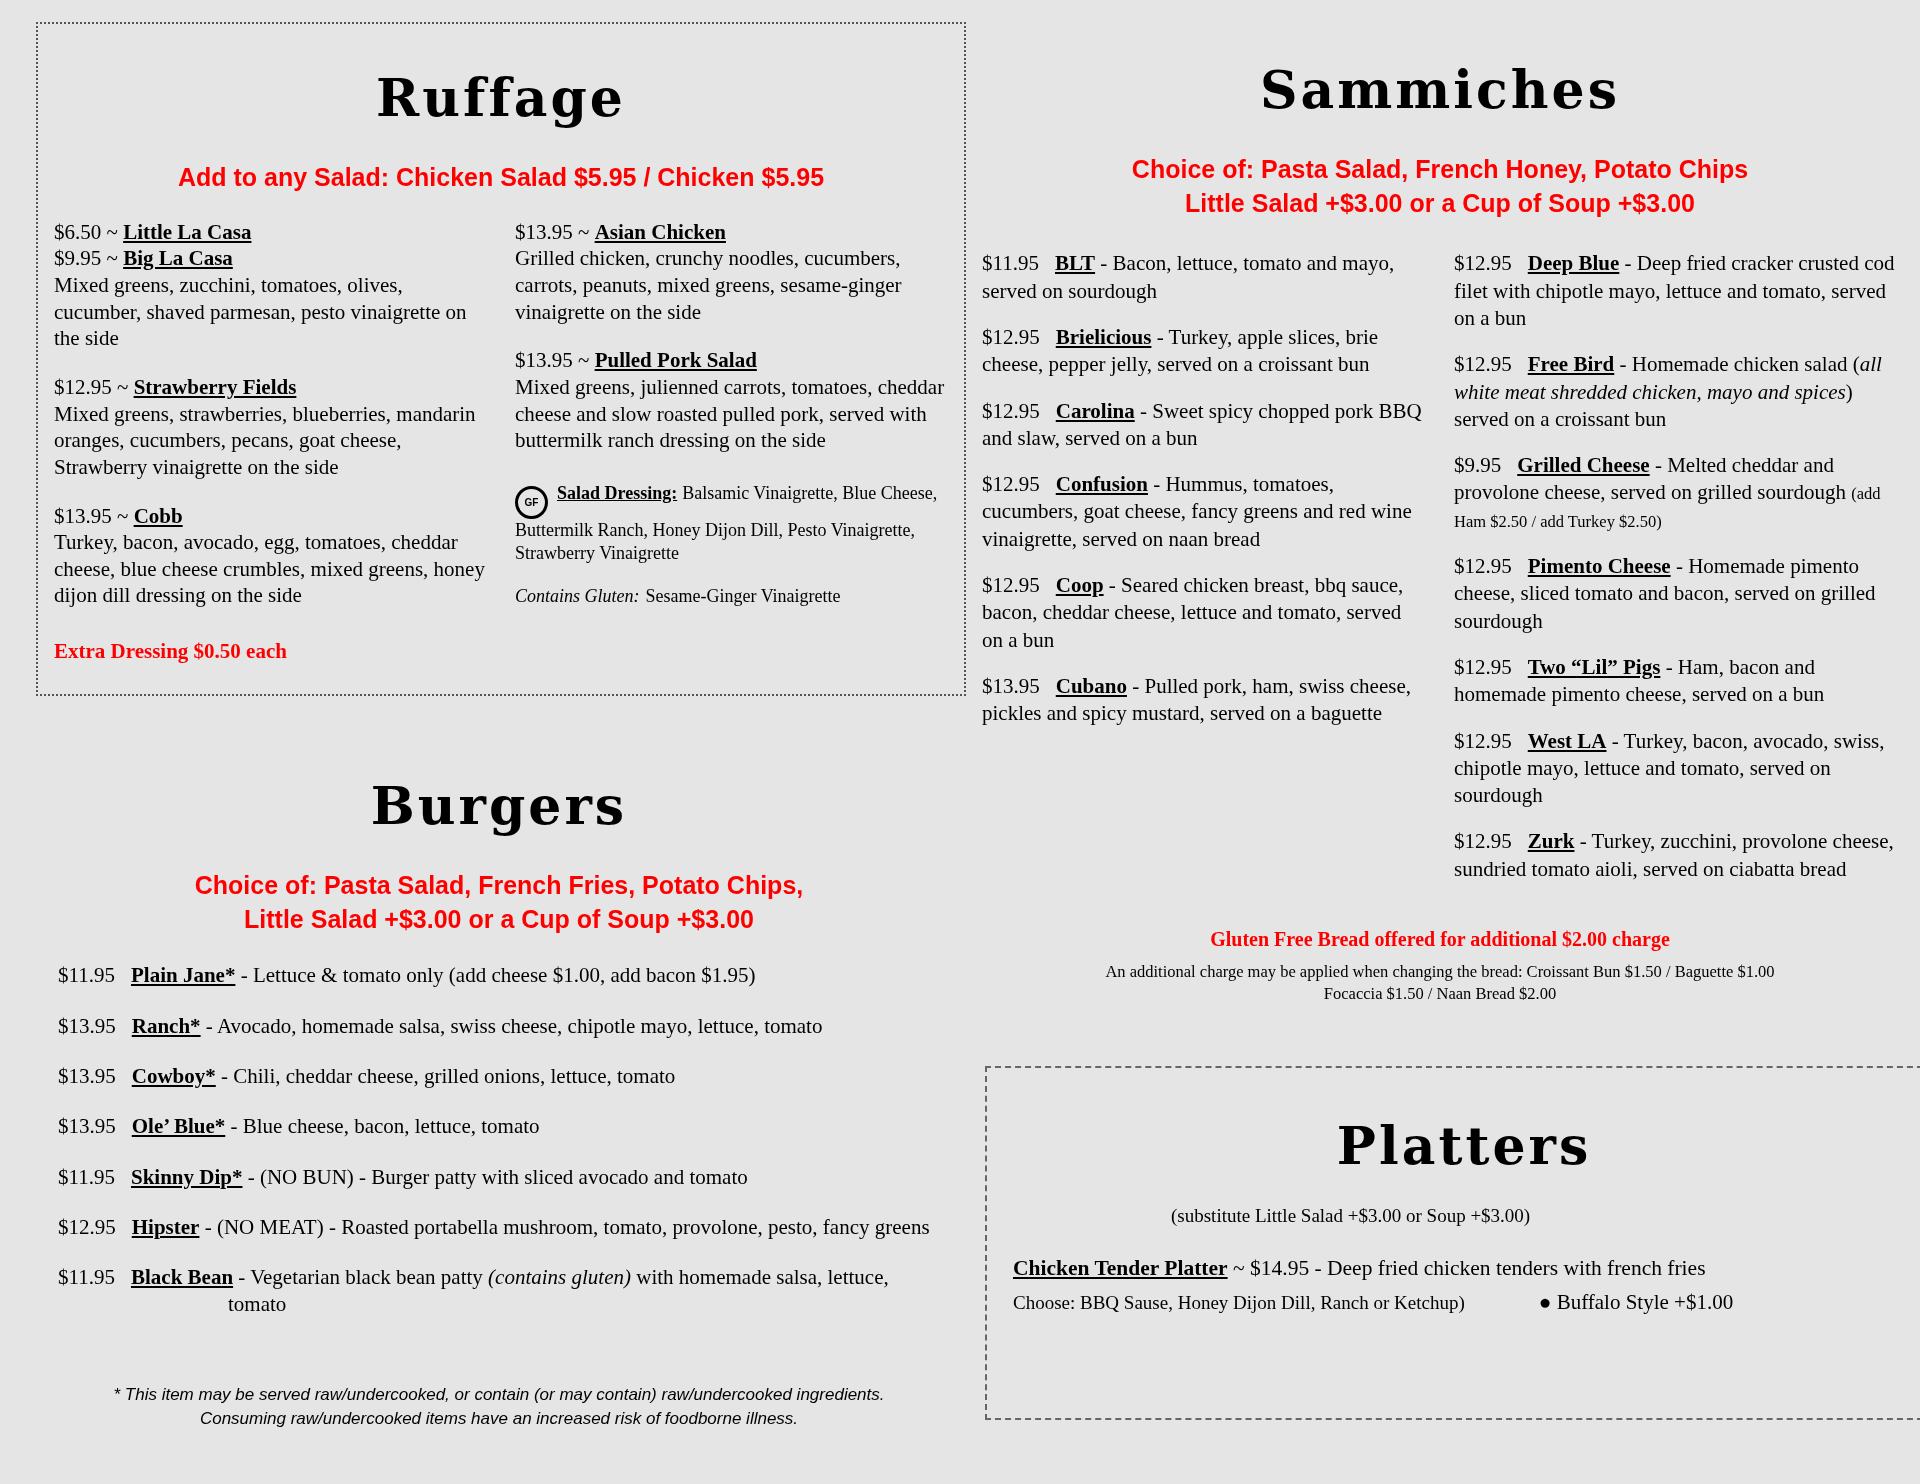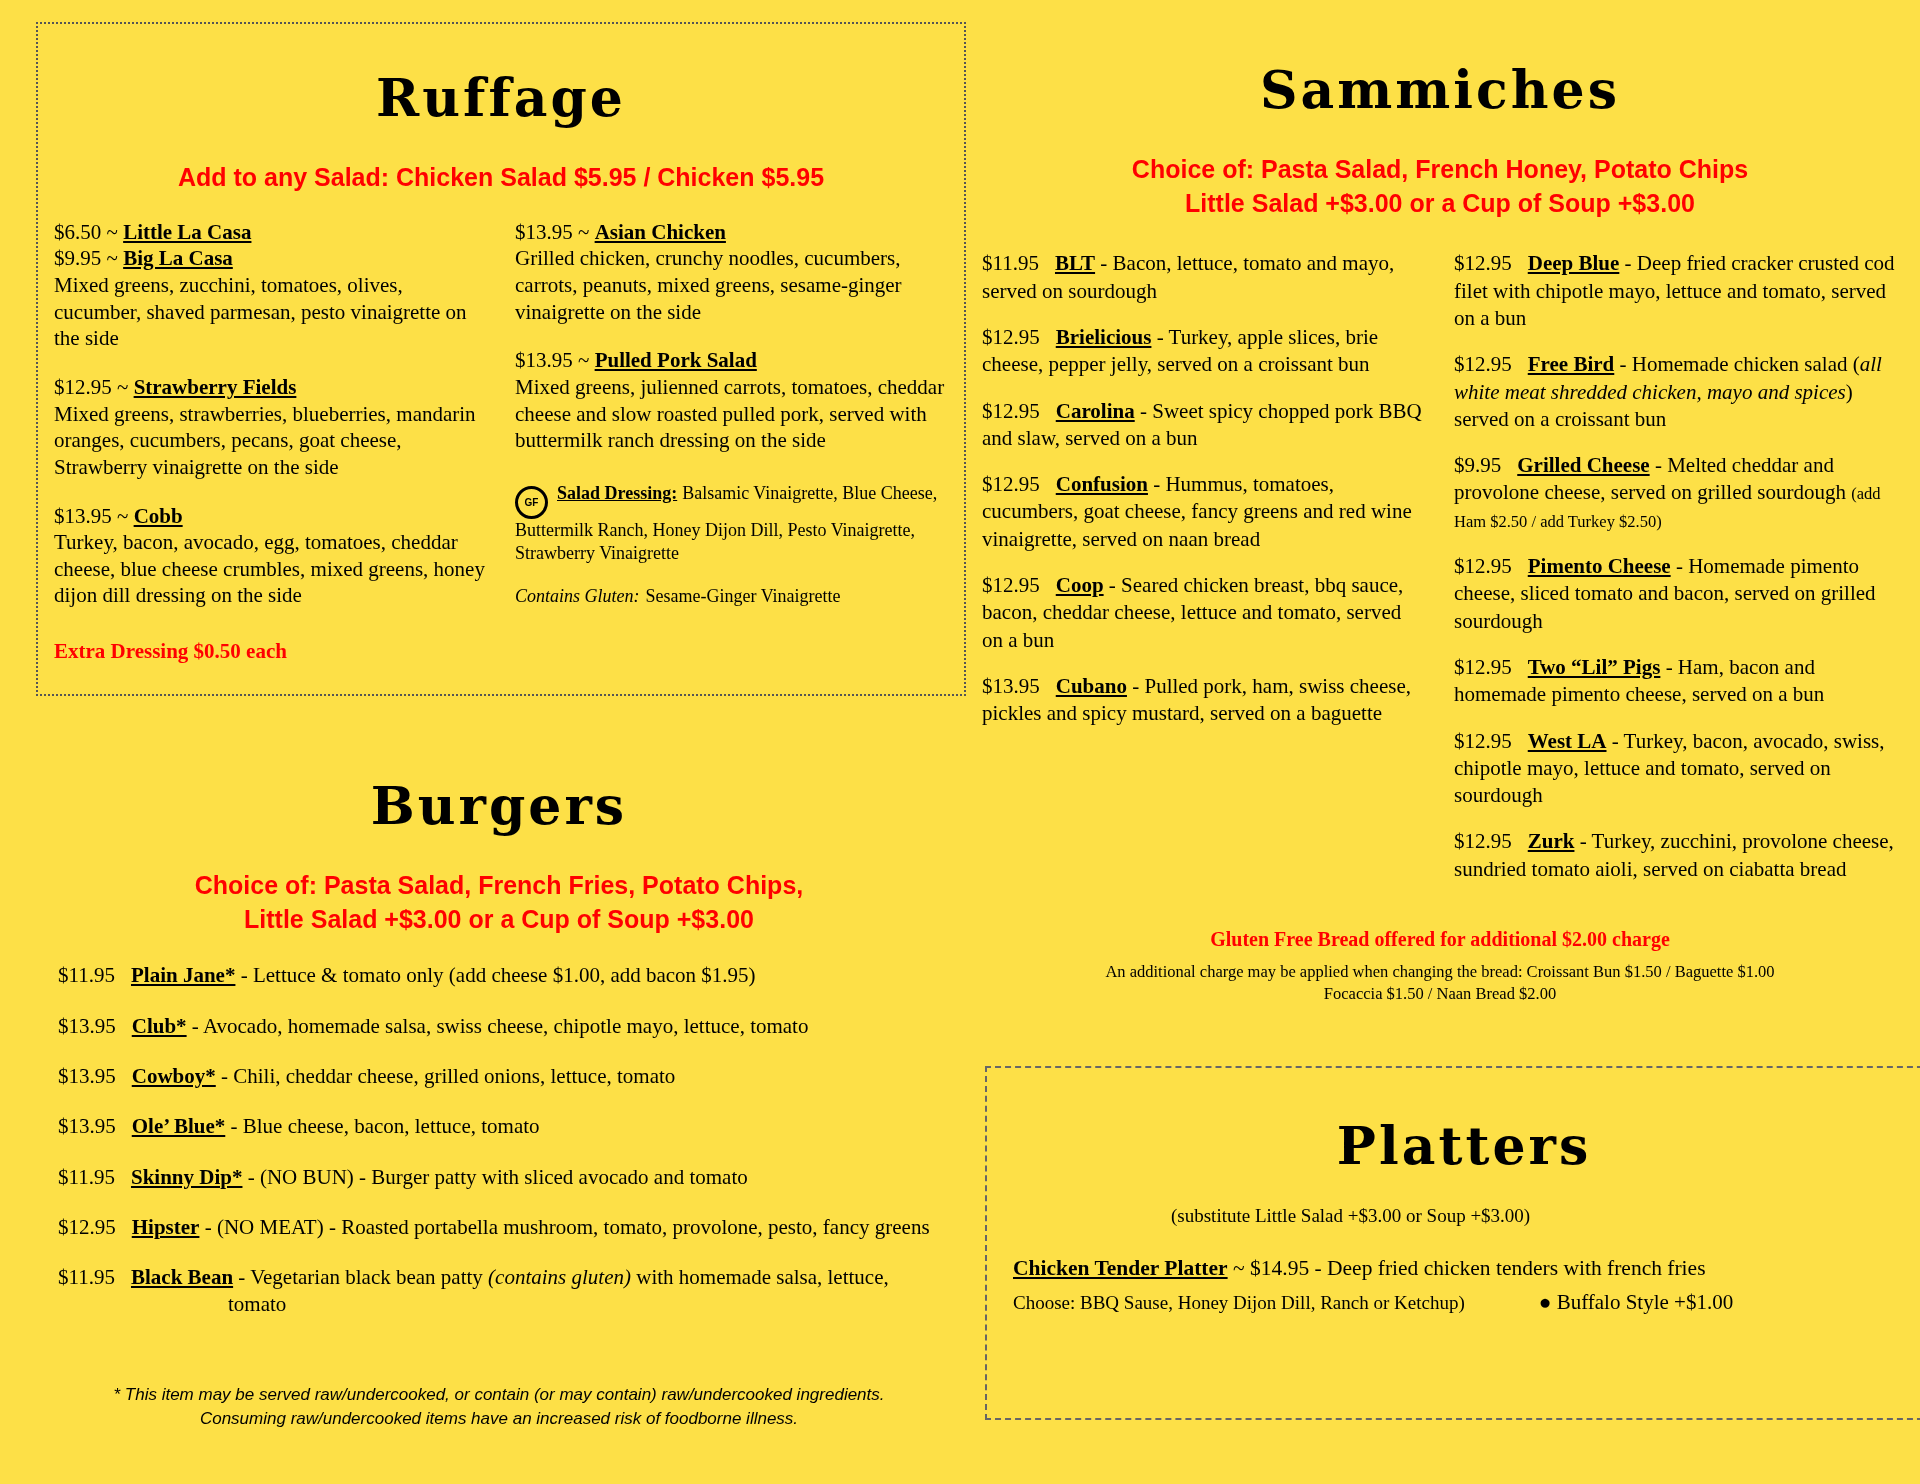--- a/index.html
+++ b/index.html
@@ -1,18 +1,18 @@
 <!DOCTYPE html>
 <html><head>
 <meta charset="utf-8">
 <title>Menu</title>
 <style>
   html,body{margin:0;padding:0;}
   body{width:1920px;height:1484px;background:#ffffff;font-family:"Liberation Serif",serif;color:#000;}
-  .page{position:relative;width:1920px;height:1484px;background:#fde047;overflow:hidden;}
+  .page{position:relative;width:1920px;height:1484px;background:#e5e5e5;overflow:hidden;}
   .abs{position:absolute;}
 
   .section-title{font-family:"DejaVu Serif",serif;font-weight:bold;font-size:52px;letter-spacing:3px;text-align:center;line-height:1.1;}
   .red-sub{color:#ff0000;font-family:"Liberation Sans",sans-serif;font-weight:bold;font-size:25px;text-align:center;line-height:1.35;}
 
   
   #ruffage-box{left:36px;top:22px;width:894px;min-height:640px;border:2px dotted #555;padding:10px 16px 20px;}
   #ruffage-box .red-sub{margin:2px 0 24px;}
   .two-col{display:flex;gap:28px;}
   .two-col .col{flex:1;min-width:0;}
@@ -102,21 +102,21 @@
   </section>
 
   <section class="abs" id="burgers">
     <h1 class="section-title">Burgers</h1>
     <div class="red-sub">
       <div>Choice of: Pasta Salad, French Fries, Potato Chips,</div>
       <div>Little Salad +$3.00 or a Cup of Soup +$3.00</div>
     </div>
     <div id="burgers-items">
         <div class="m-item"><span class="price">$11.95</span><span class="iname">Plain Jane*</span><span class="desc"> - Lettuce &amp; tomato only (add cheese $1.00, add bacon $1.95)</span></div>
-        <div class="m-item"><span class="price">$13.95</span><span class="iname">Club*</span><span class="desc"> - Avocado, homemade salsa, swiss cheese, chipotle mayo, lettuce, tomato</span></div>
+        <div class="m-item"><span class="price">$13.95</span><span class="iname">Ranch*</span><span class="desc"> - Avocado, homemade salsa, swiss cheese, chipotle mayo, lettuce, tomato</span></div>
         <div class="m-item"><span class="price">$13.95</span><span class="iname">Cowboy*</span><span class="desc"> - Chili, cheddar cheese, grilled onions, lettuce, tomato</span></div>
         <div class="m-item"><span class="price">$13.95</span><span class="iname">Ole’ Blue*</span><span class="desc"> - Blue cheese, bacon, lettuce, tomato</span></div>
         <div class="m-item"><span class="price">$11.95</span><span class="iname">Skinny Dip*</span><span class="desc"> - (NO BUN) - Burger patty with sliced avocado and tomato</span></div>
         <div class="m-item"><span class="price">$12.95</span><span class="iname">Hipster</span><span class="desc"> - (NO MEAT) - Roasted portabella mushroom, tomato, provolone, pesto, fancy greens</span></div>
         <div class="m-item"><span class="price">$11.95</span><span class="iname">Black Bean</span><span class="desc"> - Vegetarian black bean patty </span><span class="desc ital">(contains gluten)</span><span class="desc"> with homemade salsa, lettuce, tomato</span></div>
       </div>
     <div class="footnote">
       <div>* This item may be served raw/undercooked, or contain (or may contain) raw/undercooked ingredients.</div>
       <div>Consuming raw/undercooked items have an increased risk of foodborne illness.</div>
     </div>

